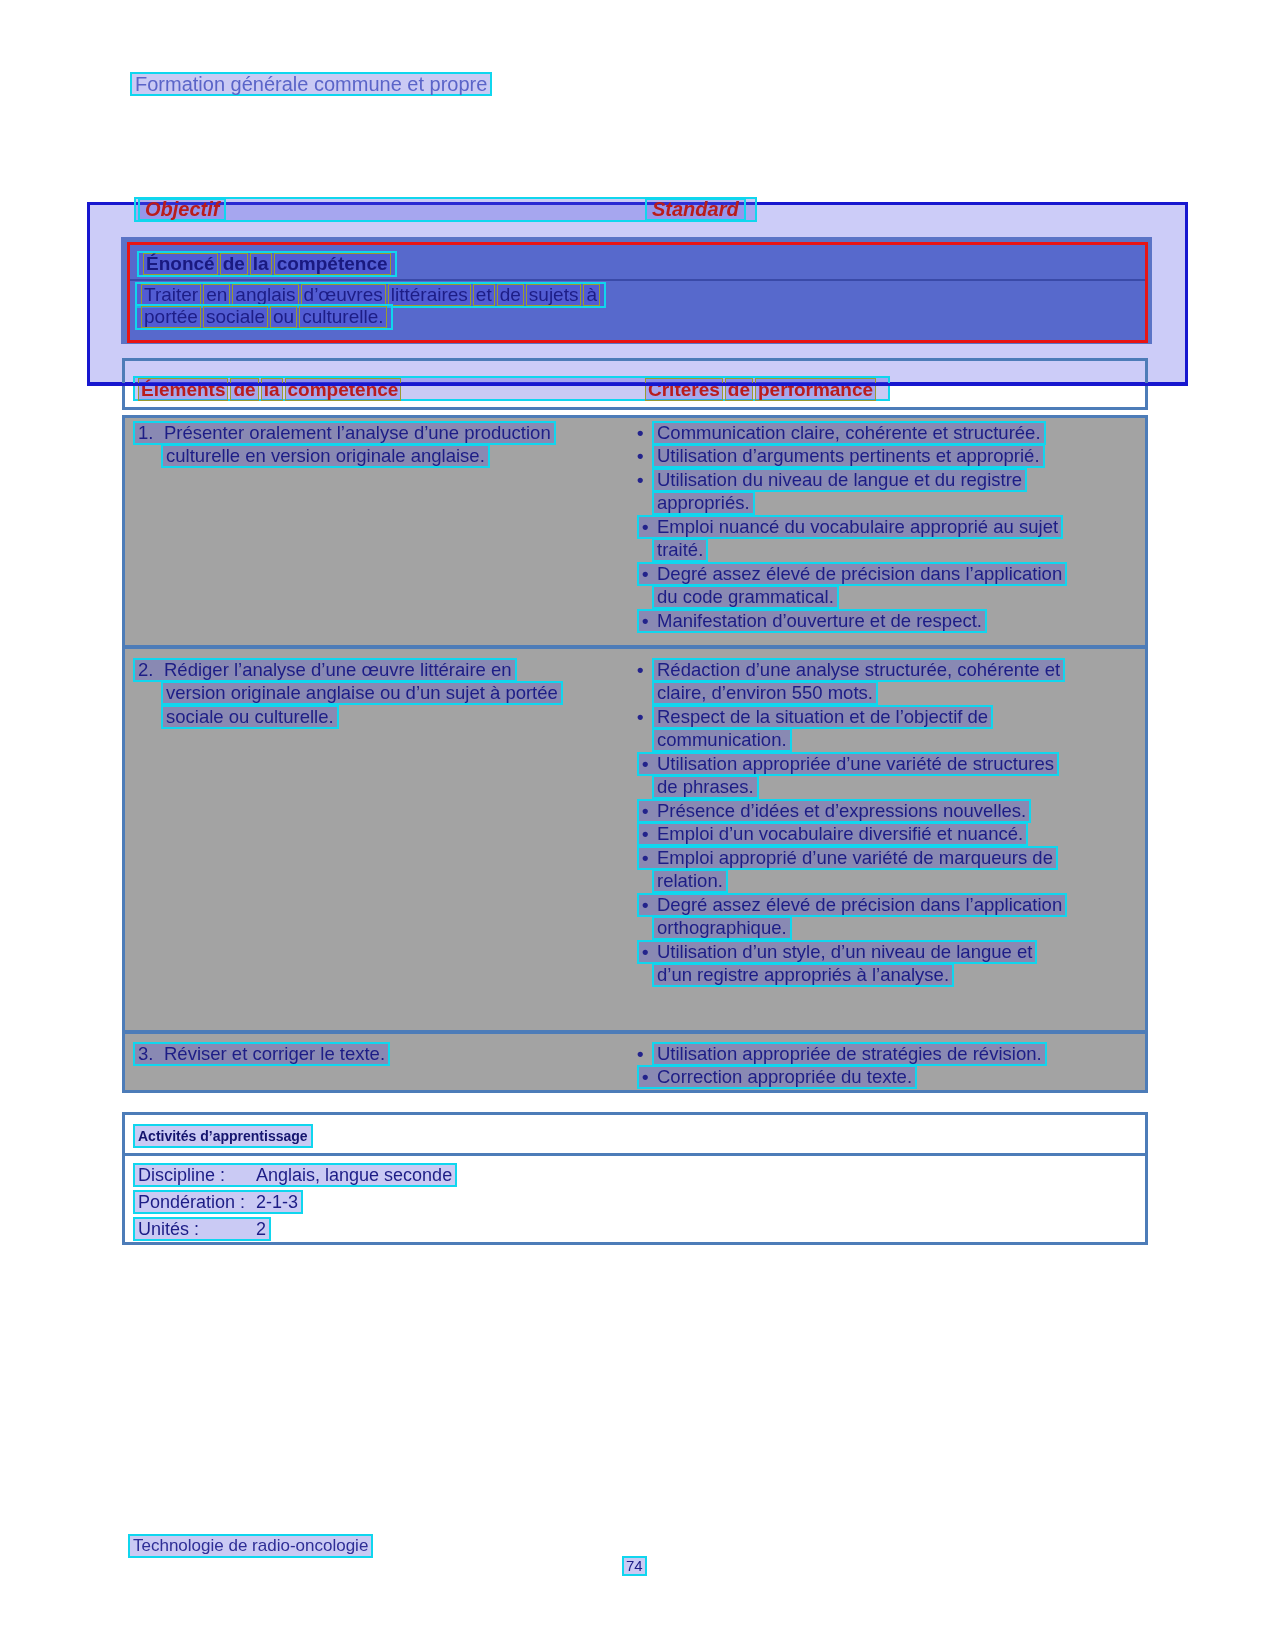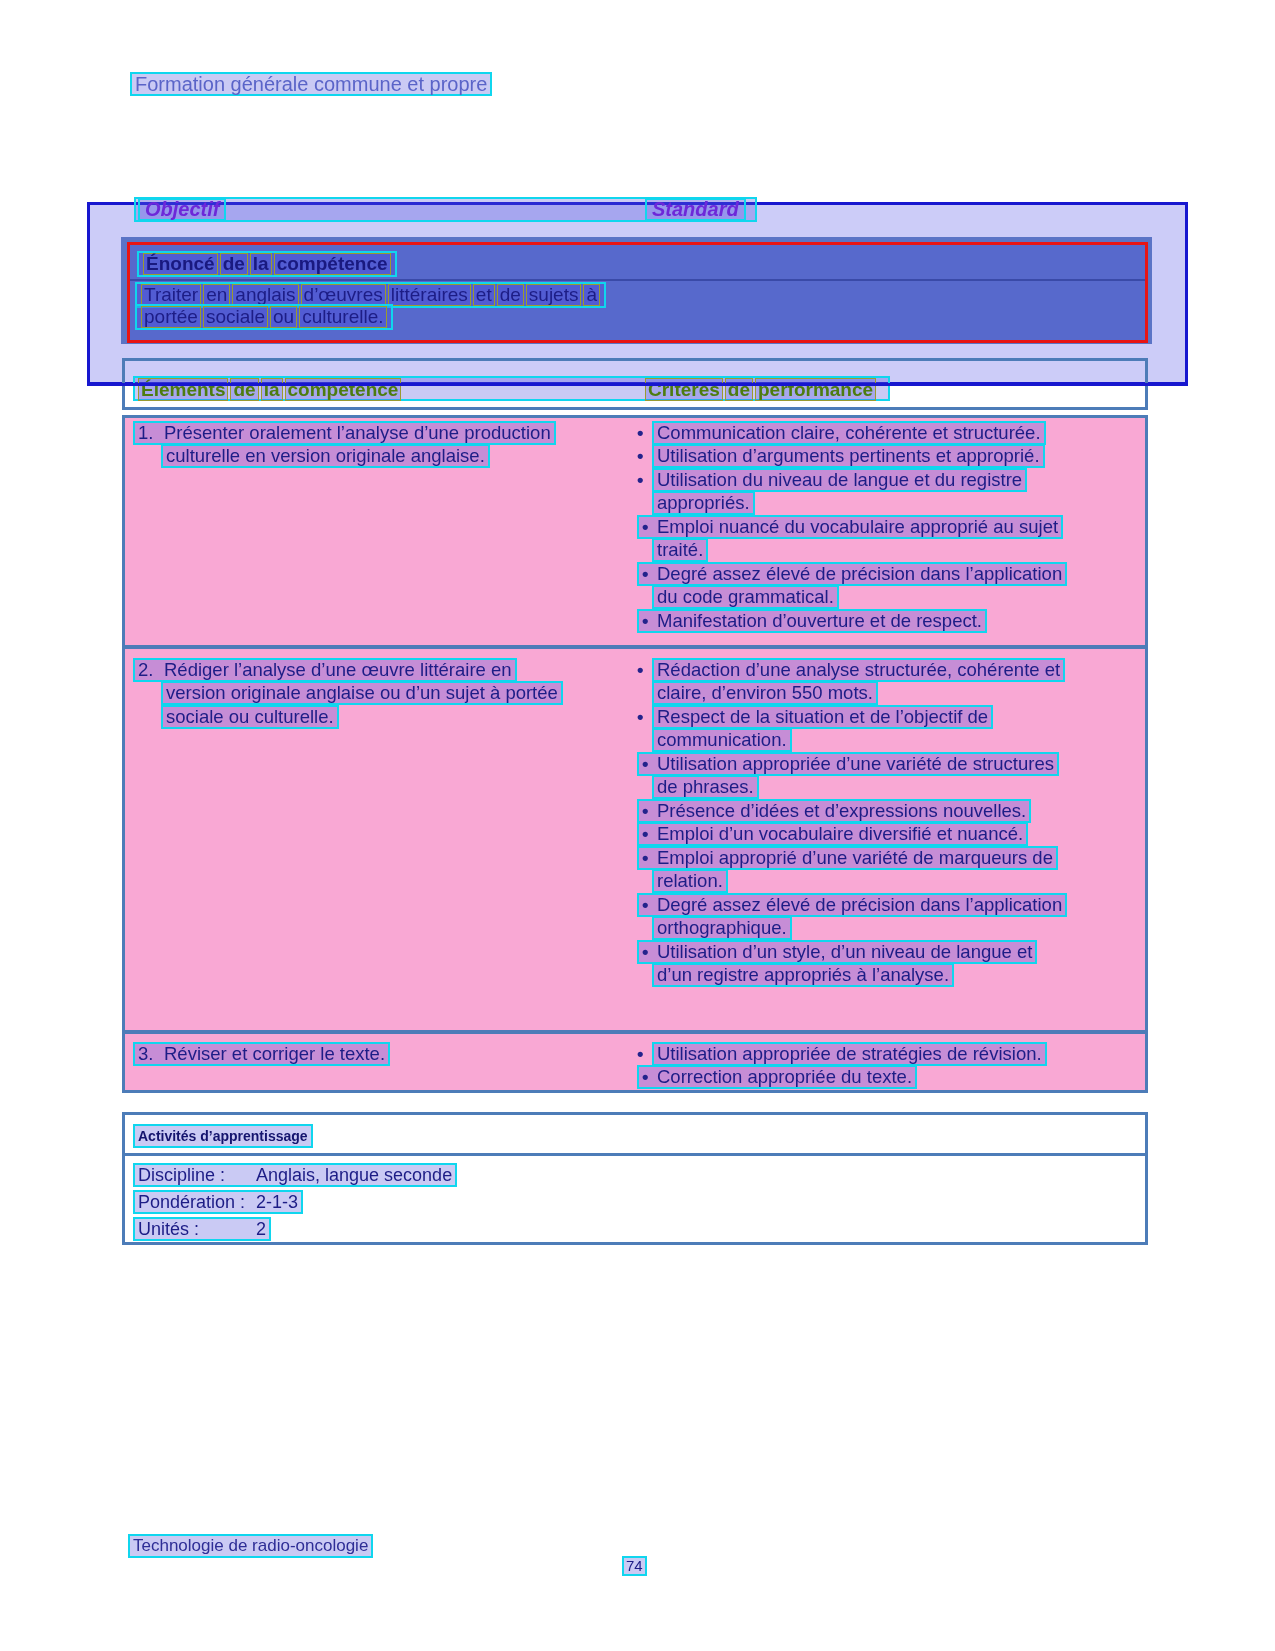--- a/index.html
+++ b/index.html
@@ -28,43 +28,43 @@
       font-size:17px;box-sizing:border-box;white-space:pre;}
   #banner-title-seg{min-width:480px;margin-left:-2px;}
   #banner-code-seg{margin-right:-2px;}
 
   
   #bigbox{left:87px;top:202px;width:1101px;height:183px;background:#ccccf8;
       border:3px solid #1717cf;box-sizing:border-box;z-index:1;}
   #obj-band{left:134px;top:197px;width:623px;height:25px;background:rgba(80,80,220,.30);
       border:2px solid #10d6ee;z-index:2;box-sizing:border-box;}
   .os-word{position:absolute;top:-1px;border:2px solid #10d6ee;background:rgba(80,80,220,.18);
-      padding:0 5px;font-weight:bold;font-style:italic;font-size:20px;color:#6d28d9;line-height:19px;}
+      padding:0 5px;font-weight:bold;font-style:italic;font-size:20px;color:#b91c1c;line-height:19px;}
 
   
   #redbox-back{left:121px;top:237px;width:1031px;height:107px;background:#5b74c6;z-index:2;}
   #redbox{left:127px;top:242px;width:1021px;height:101px;background:rgba(80,80,220,.30);
       border:3px solid #e81414;box-sizing:border-box;z-index:3;}
   #enonce-title-row{height:36px;border-bottom:2px solid #3a4aa8;padding:6px 17px 0 7px;box-sizing:border-box;}
   #enonce-title-row .hl{font-weight:bold;font-size:19px;color:#191980;}
   #enonce-lines{padding:3px 0 0 5px;}
   #enonce-lines .tline{height:22px;}
   #enonce-lines .hl{font-size:19px;}
 
   
   #headerbox{left:122px;top:358px;width:1026px;height:52px;border:3px solid #4d7cb8;
       box-sizing:border-box;background:transparent;z-index:2;}
   #header-band{position:absolute;left:8px;top:15px;width:757px;height:25px;
       background:rgba(80,80,220,.30);border:2px solid #10d6ee;box-sizing:border-box;z-index:3;}
-  .hdr-word{position:absolute;top:0px;font-weight:bold;font-size:19px;color:#4d7c0f;line-height:21px;white-space:pre;}
+  .hdr-word{position:absolute;top:0px;font-weight:bold;font-size:19px;color:#b91c1c;line-height:21px;white-space:pre;}
   #crossline{left:87px;top:383px;width:1101px;height:3px;background:#1717cf;z-index:6;}
 
   
   #bodybox{left:122px;top:415px;width:1026px;height:678px;border:3px solid #4d7cb8;
-      box-sizing:border-box;background:#f9a8d4;z-index:1;}
+      box-sizing:border-box;background:#a3a3a3;z-index:1;}
   #rows{position:absolute;left:0;top:0;right:0;bottom:0;font-size:18.5px;}
   .row-left{position:absolute;left:8px;width:498px;}
   .row-right{position:absolute;left:512px;width:508px;}
   .sep{position:absolute;left:0;width:100%;height:4px;background:#4d7cb8;}
   .cont1{margin-left:28px;}
   .cont2{margin-left:15px;}
 
   
   #activbox{left:122px;top:1112px;width:1026px;height:133px;border:3px solid #4d7cb8;
       box-sizing:border-box;background:#ffffff;}

